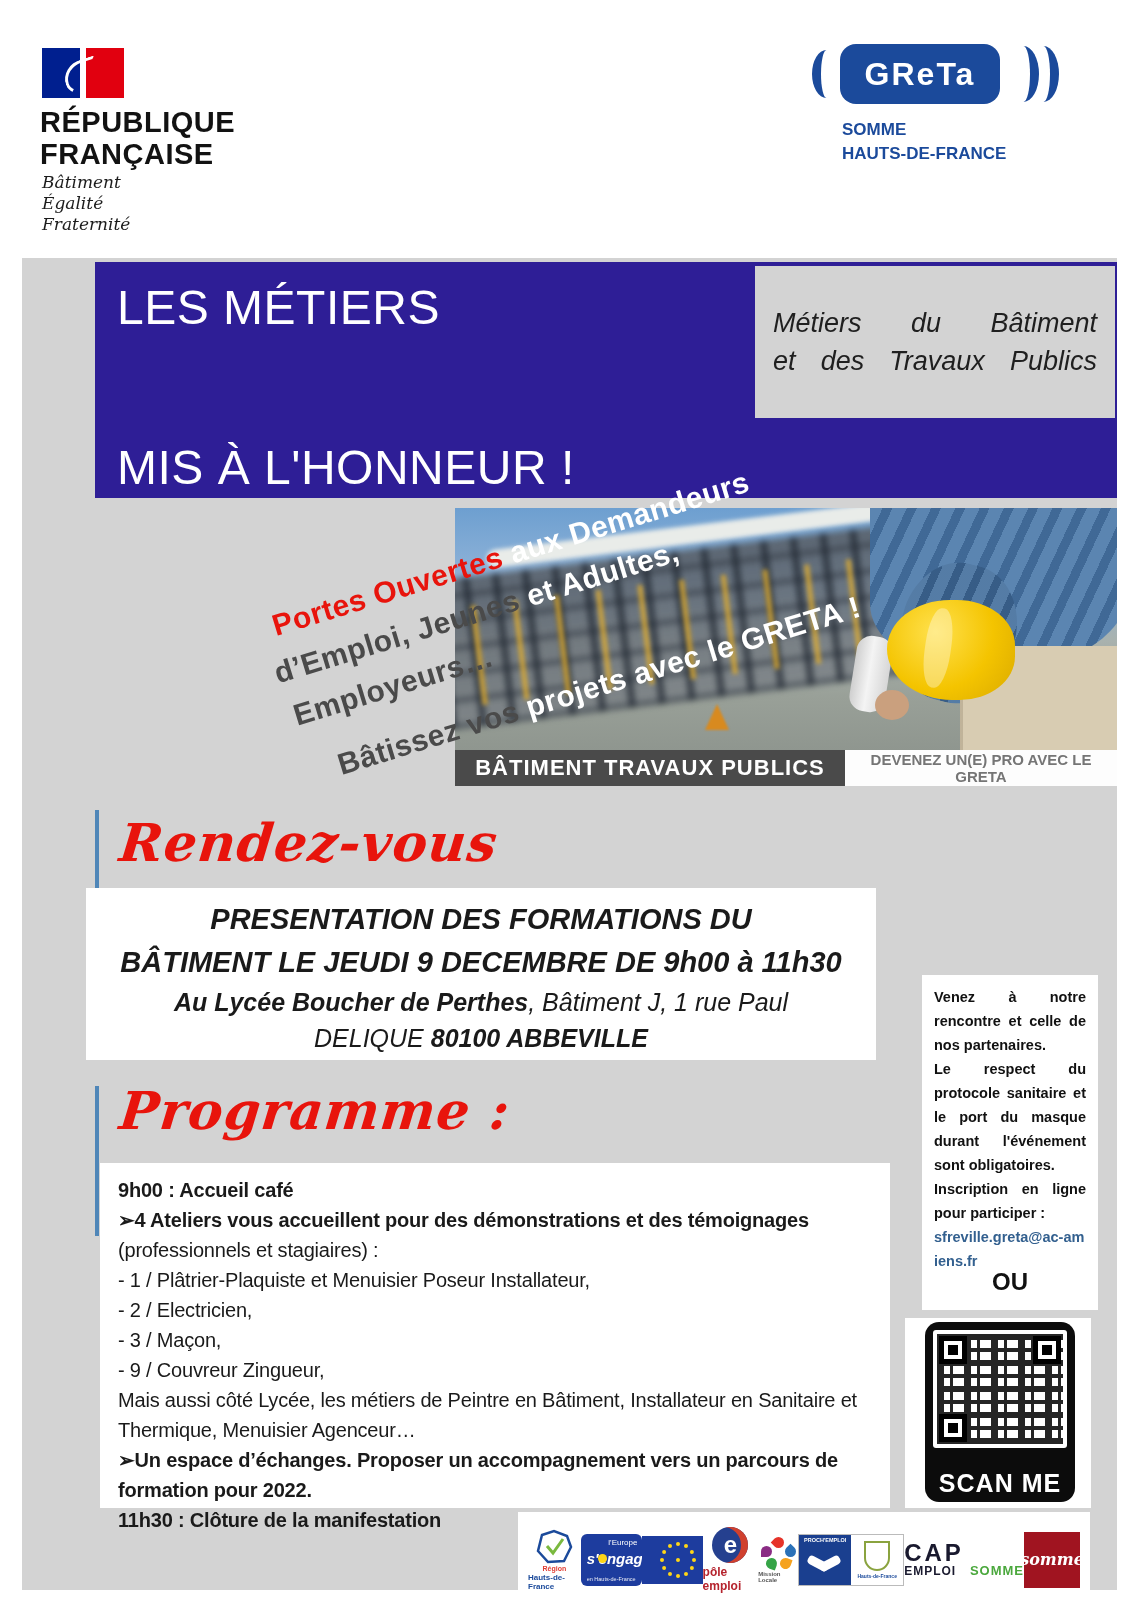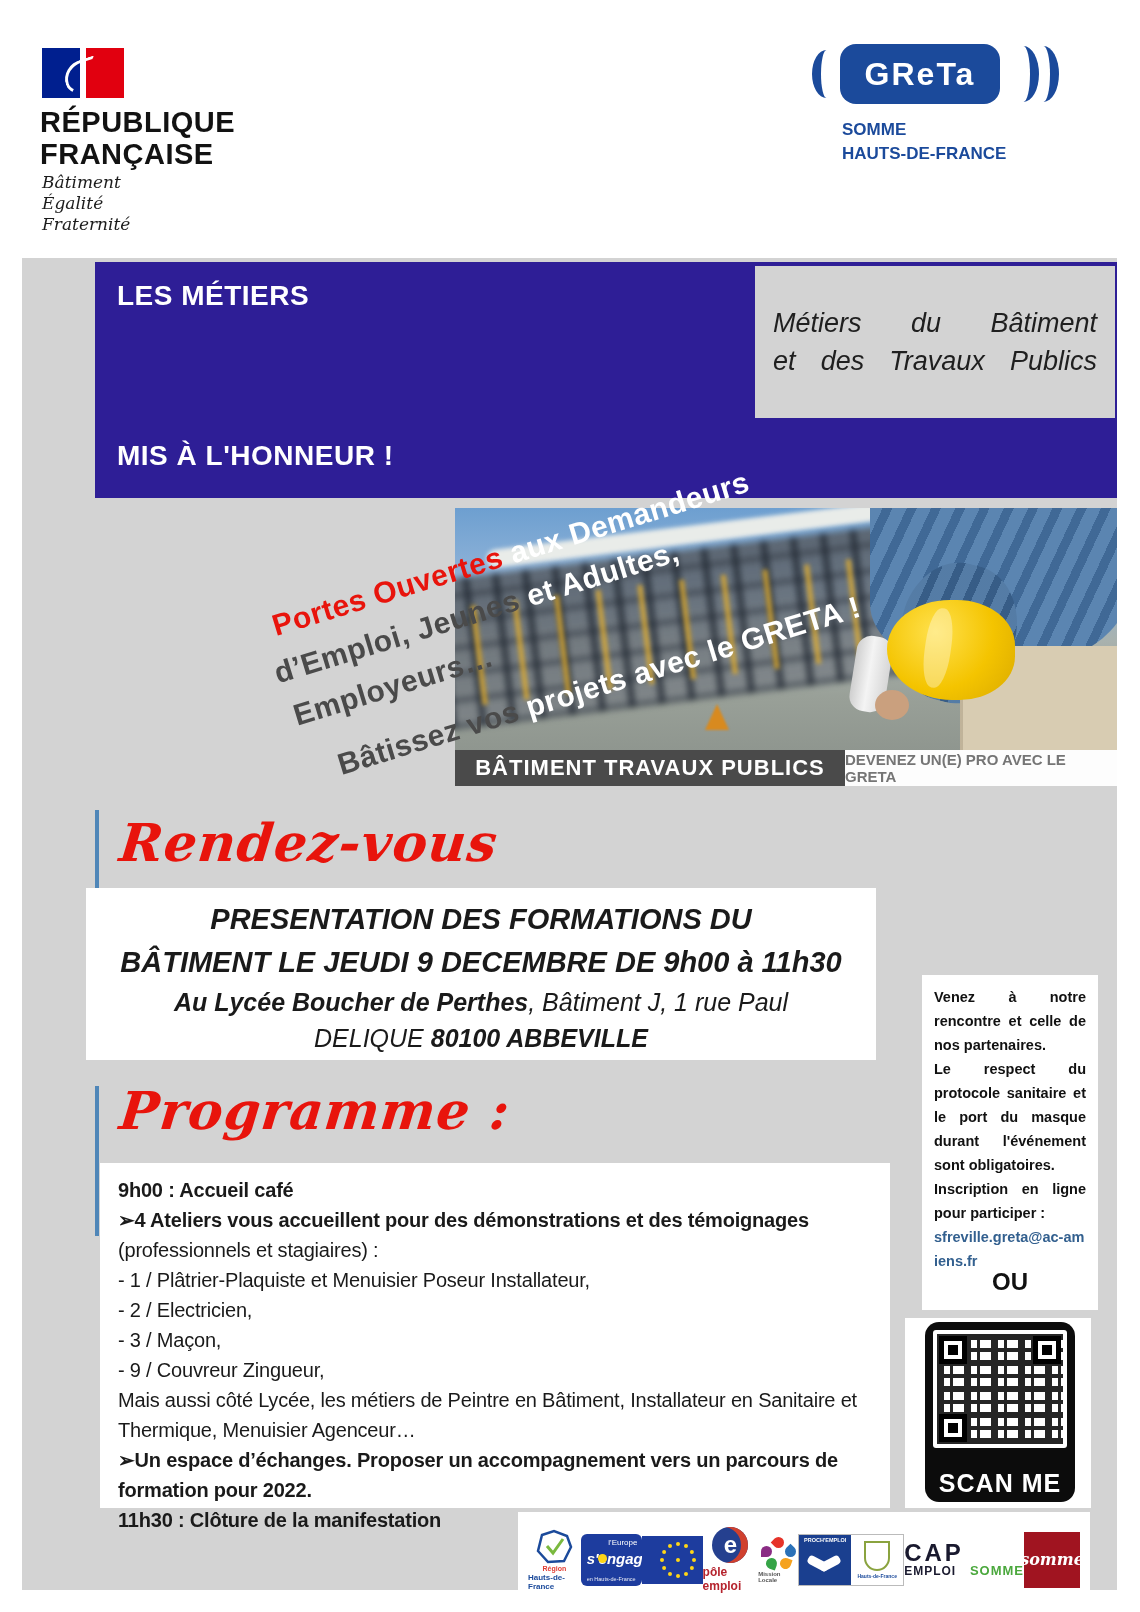--- a/index.html
+++ b/index.html
@@ -21,21 +21,21 @@
   .g-arc{position:absolute;border-radius:50%;}
   #greta-pill{position:absolute;left:28px;top:0;width:160px;height:60px;background:#1b4a9b;border-radius:16px;
       color:#fff;font-weight:bold;font-size:32px;letter-spacing:2px;display:flex;align-items:center;justify-content:center;}
   #greta-sub{left:842px;top:118px;color:#1b4a9b;font-weight:bold;font-size:17px;line-height:24px;}
 
   
   #grey-panel{left:22px;top:258px;width:1095px;height:1332px;background:#d3d3d3;}
 
   
   #band{left:95px;top:262px;width:1022px;height:236px;background:#2e1e96;}
-  #band .line{position:absolute;left:22px;color:#fff;font-weight:bold;font-size:28px;letter-spacing:.5px;}
+  #band .line{position:absolute;left:22px;color:#fff;font-weight:normal;font-size:48px;letter-spacing:.5px;}
   #subject-box{left:755px;top:266px;width:360px;height:152px;background:#d3d3d3;
       font-style:italic;color:#1f1f1f;font-size:27px;padding:38px 18px 0 18px;box-sizing:border-box;}
   #subject-box div{text-align:justify;text-align-last:justify;line-height:38px;}
 
   
   #photo{left:455px;top:508px;width:662px;height:242px;overflow:hidden;
       background:linear-gradient(180deg,#6d9fd0 0%,#8fb3d8 28%,#a9b2ae 55%,#99a098 78%,#8f968f 100%);}
   #pipe{left:30px;top:14px;width:470px;height:18px;background:#e9ece9;border-radius:9px;
       transform:rotate(-7deg);filter:blur(2px);}
   #scaffold{left:-15px;top:42px;width:500px;height:150px;transform:rotate(-7deg);filter:blur(3px);border-radius:4px;
@@ -56,21 +56,21 @@
   #plans{left:398px;top:128px;width:36px;height:76px;background:linear-gradient(90deg,#cfcfcf,#f4f4f4 45%,#d6d6d6);
       border-radius:15px;transform:rotate(9deg);}
   #helmet{left:432px;top:92px;width:128px;height:100px;background:radial-gradient(circle at 38% 32%,#ffe14d 0%,#f4c400 55%,#d9a900 100%);
       border-radius:52% 48% 46% 54%;}
   #helmet-ridge{left:470px;top:100px;width:26px;height:80px;background:rgba(255,255,255,.35);border-radius:45%;transform:rotate(8deg);}
   #hand{left:420px;top:182px;width:34px;height:30px;background:#caa07e;border-radius:50%;}
 
   #caption-left{left:455px;top:750px;width:390px;height:36px;background:#4a4a4a;color:#fff;
       font-weight:bold;font-size:22px;letter-spacing:1px;display:flex;align-items:center;justify-content:center;}
   #caption-right{left:845px;top:750px;width:272px;height:36px;background:#fdfdfd;color:#757575;
-      font-weight:bold;font-size:15px;display:flex;align-items:center;justify-content:center;}
+      font-weight:bold;font-size:15px;display:flex;align-items:center;justify-content:center;text-align:center;}
 
   
   #diagonal{left:255px;top:608px;width:600px;transform:rotate(-17deg);transform-origin:0 0;}
   .diag-line{font-weight:bold;font-size:30px;line-height:46px;white-space:nowrap;letter-spacing:.5px;}
   .diag-line:nth-child(1){margin-left:12px;}
   .diag-line:nth-child(2){margin-left:0;}
   .diag-line:nth-child(3){margin-left:6px;}
   .diag-line:nth-child(4){margin-left:34px;margin-top:14px;}
 
   

